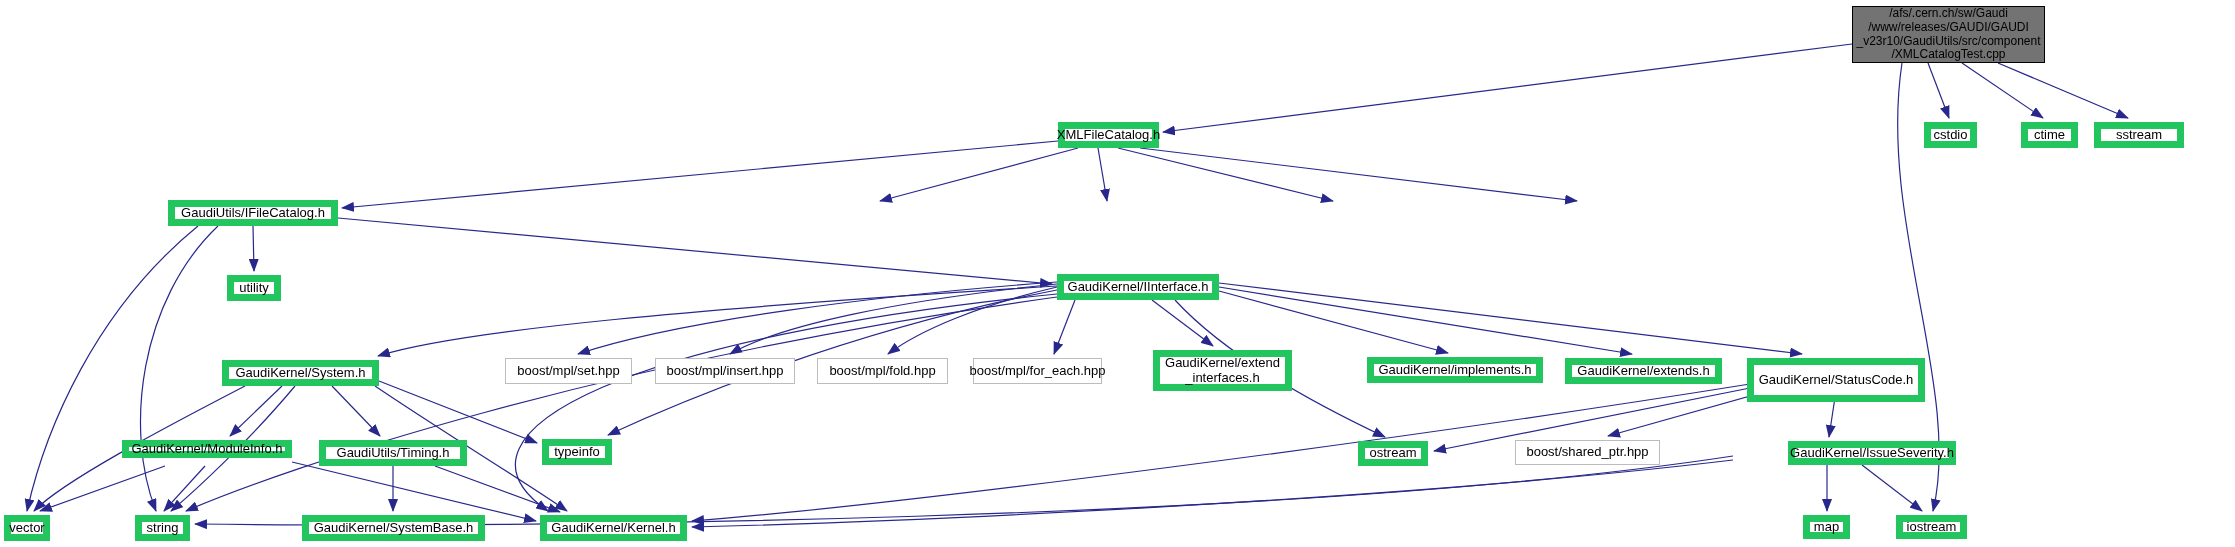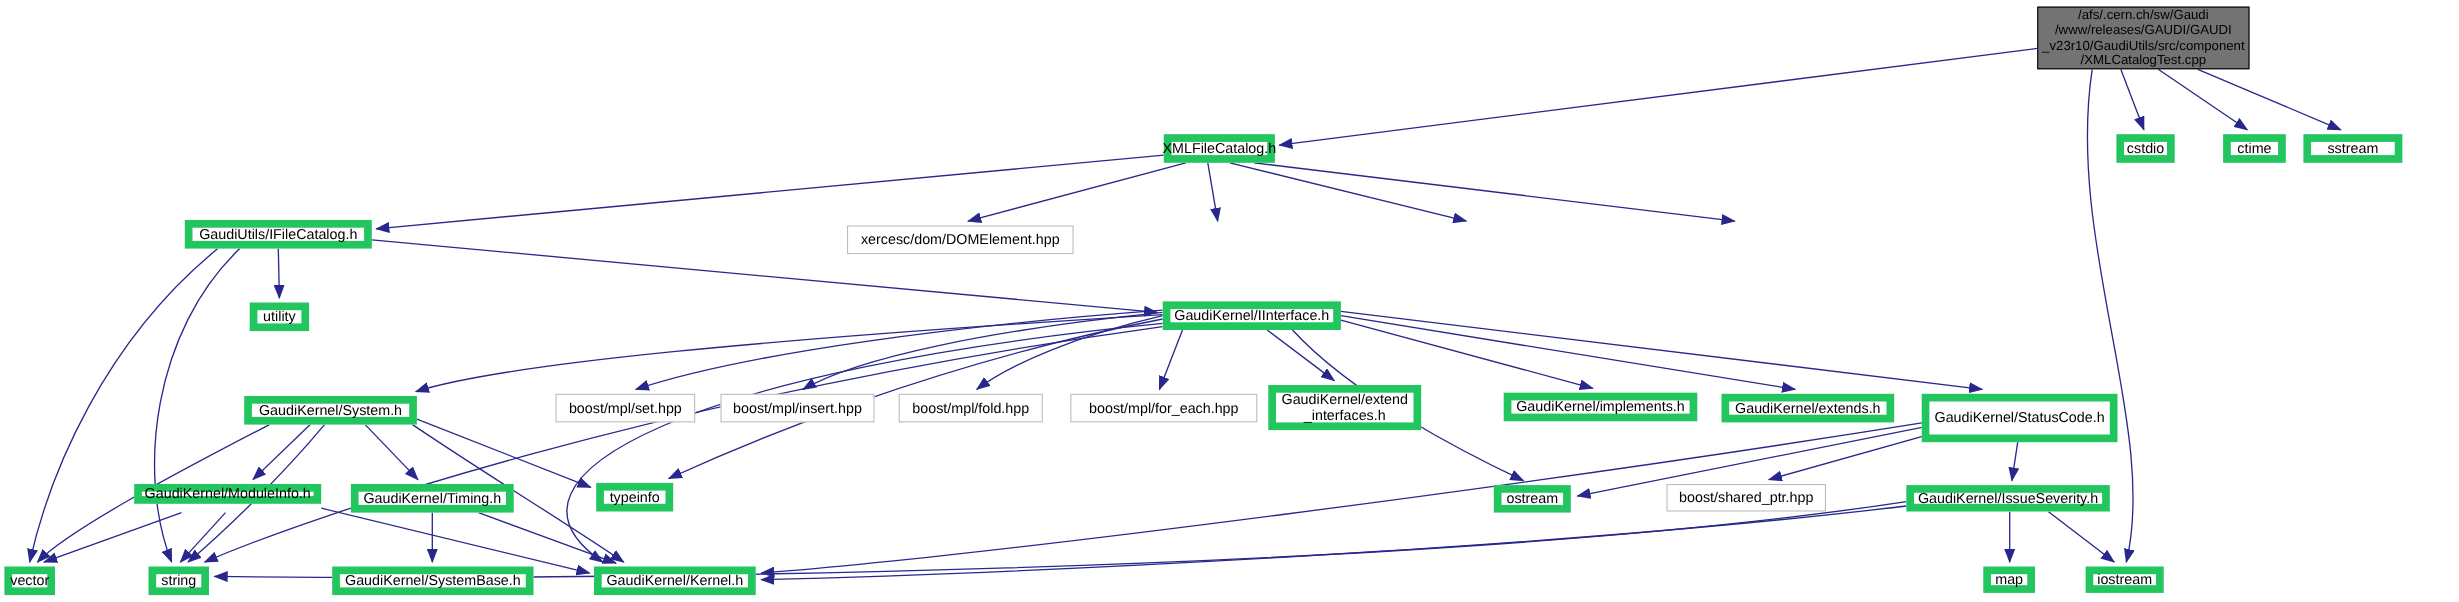--- a/index.html
+++ b/index.html
@@ -75,39 +75,38 @@
 
   <div class="node src" style="left:1852px;top:6px;width:193px;height:57px;">/afs/.cern.ch/sw/Gaudi
 /www/releases/GAUDI/GAUDI
 _v23r10/GaudiUtils/src/component
 /XMLCatalogTest.cpp</div>
   <div class="node doc" style="left:1058px;top:122px;width:101px;height:26px;">XMLFileCatalog.h</div>
   <div class="node" style="left:1924px;top:122px;width:53px;height:26px;">cstdio</div>
   <div class="node" style="left:2021px;top:122px;width:57px;height:26px;">ctime</div>
   <div class="node" style="left:2094px;top:122px;width:90px;height:26px;">sstream</div>
   <div class="node doc" style="left:168px;top:200px;width:170px;height:26px;">GaudiUtils/IFileCatalog.h</div>
-  <div class="node ext" style="left:770px;top:205px;width:206px;height:26px;">xercesc/dom/DOMElement.hpp</div>
   <div class="node" style="left:227px;top:275px;width:54px;height:26px;">utility</div>
   <div class="node doc" style="left:1057px;top:274px;width:162px;height:26px;">GaudiKernel/IInterface.h</div>
   <div class="node doc" style="left:222px;top:360px;width:157px;height:26px;">GaudiKernel/System.h</div>
   <div class="node ext" style="left:505px;top:358px;width:127px;height:26px;">boost/mpl/set.hpp</div>
   <div class="node ext" style="left:655px;top:358px;width:140px;height:26px;">boost/mpl/insert.hpp</div>
   <div class="node ext" style="left:817px;top:358px;width:131px;height:26px;">boost/mpl/fold.hpp</div>
-  <div class="node ext" style="left:973px;top:358px;width:170px;height:26px;">boost/mpl/for_each.hpp</div>
+  <div class="node ext" style="left:973px;top:358px;width:129px;height:26px;">boost/mpl/for_each.hpp</div>
   <div class="node doc" style="left:1153px;top:350px;width:139px;height:41px;">GaudiKernel/extend
 _interfaces.h</div>
   <div class="node doc" style="left:1367px;top:357px;width:176px;height:26px;">GaudiKernel/implements.h</div>
   <div class="node doc" style="left:1565px;top:358px;width:157px;height:26px;">GaudiKernel/extends.h</div>
   <div class="node doc" style="left:1747px;top:358px;width:178px;height:44px;">GaudiKernel/StatusCode.h</div>
   <div class="node doc" style="left:122px;top:440px;width:170px;height:18px;">GaudiKernel/ModuleInfo.h</div>
-  <div class="node doc" style="left:319px;top:440px;width:148px;height:26px;">GaudiKernel/Timing.h</div>
+  <div class="node doc" style="left:319px;top:440px;width:148px;height:26px;">GaudiUtils/Timing.h</div>
   <div class="node" style="left:542px;top:439px;width:70px;height:26px;">typeinfo</div>
   <div class="node" style="left:1358px;top:441px;width:70px;height:25px;">ostream</div>
   <div class="node ext" style="left:1515px;top:440px;width:145px;height:25px;">boost/shared_ptr.hpp</div>
-  <div class="node doc" style="left:1733px;top:441px;width:185px;height:24px;">GaudiKernel/IssueSeverity.h</div>
+  <div class="node doc" style="left:1788px;top:441px;width:168px;height:24px;">GaudiKernel/IssueSeverity.h</div>
   <div class="node" style="left:4px;top:515px;width:46px;height:26px;">vector</div>
   <div class="node" style="left:135px;top:515px;width:55px;height:26px;">string</div>
   <div class="node doc" style="left:302px;top:515px;width:183px;height:26px;">GaudiKernel/SystemBase.h</div>
   <div class="node doc" style="left:540px;top:515px;width:147px;height:26px;">GaudiKernel/Kernel.h</div>
   <div class="node" style="left:1803px;top:515px;width:47px;height:24px;">map</div>
   <div class="node" style="left:1896px;top:515px;width:71px;height:24px;">iostream</div>
 
 </div>
 
 </body></html>

